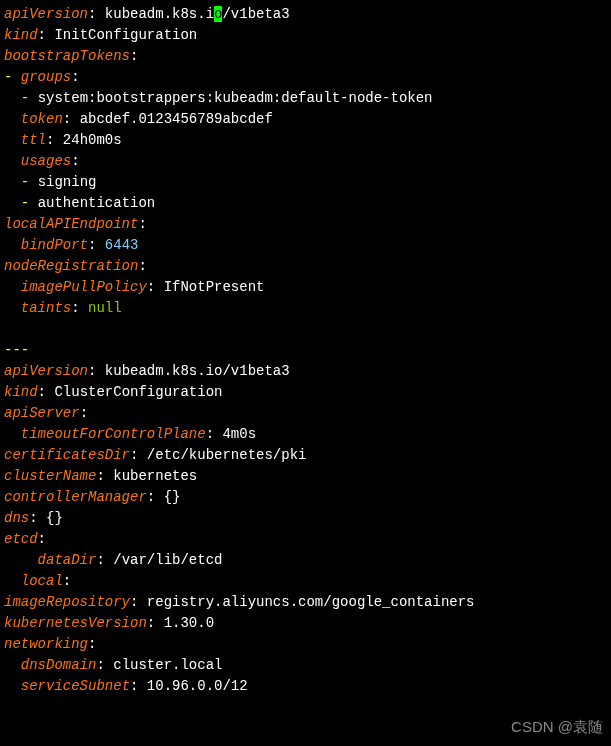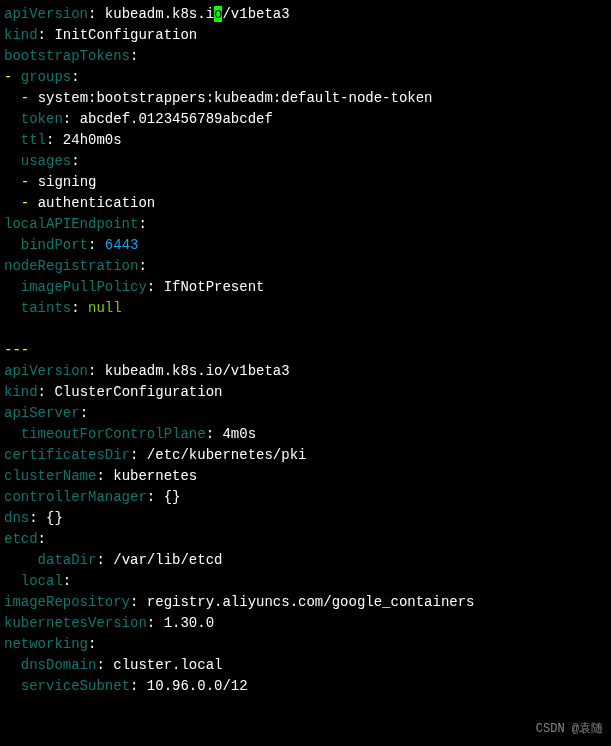--- a/index.html
+++ b/index.html
@@ -11,37 +11,37 @@
       color: #ffffff;
       line-height: 1.5;
       width: 611px;
       height: 746px;
       box-sizing: border-box;
       position: relative;
     }
     .line {
       white-space: pre;
     }
-    .key { color: #0f766e; }
+    .key { color: #f97316; font-style: italic; }
     .dash { color: #ffff00; }
     .val-white { color: #ffffff; }
-    .val-magenta { color: #0ea5e9; }
+    .val-magenta { color: #7dd3fc; }
     .val-brown { color: #84cc16; }
     .cursor {
       background-color: #00ff00;
       color: #000000;
     }
     .docsep { color: #ffff00; }
     .watermark {
       position: absolute;
       bottom: 8px;
       right: 8px;
       color: #888888;
-      font-size: 12px;
-      font-family: Liberation Mono, monospace;
+      font-size: 15px;
+      font-family: Liberation Sans, sans-serif;
     }
   </style>
 </head>
 <body>
 
 <div>
 <div class="line"><span class="key">apiVersion</span><span class="val-white">: </span><span class="val-white">kubeadm.k8s.i</span><span class="cursor">o</span><span class="val-white">/v1beta3</span></div>
 <div class="line"><span class="key">kind</span><span class="val-white">: </span><span class="val-white">InitConfiguration</span></div>
 <div class="line"><span class="key">bootstrapTokens</span><span class="val-white">:</span></div>
 <div class="line"><span class="dash">- </span><span class="key">groups</span><span class="val-white">:</span></div>

